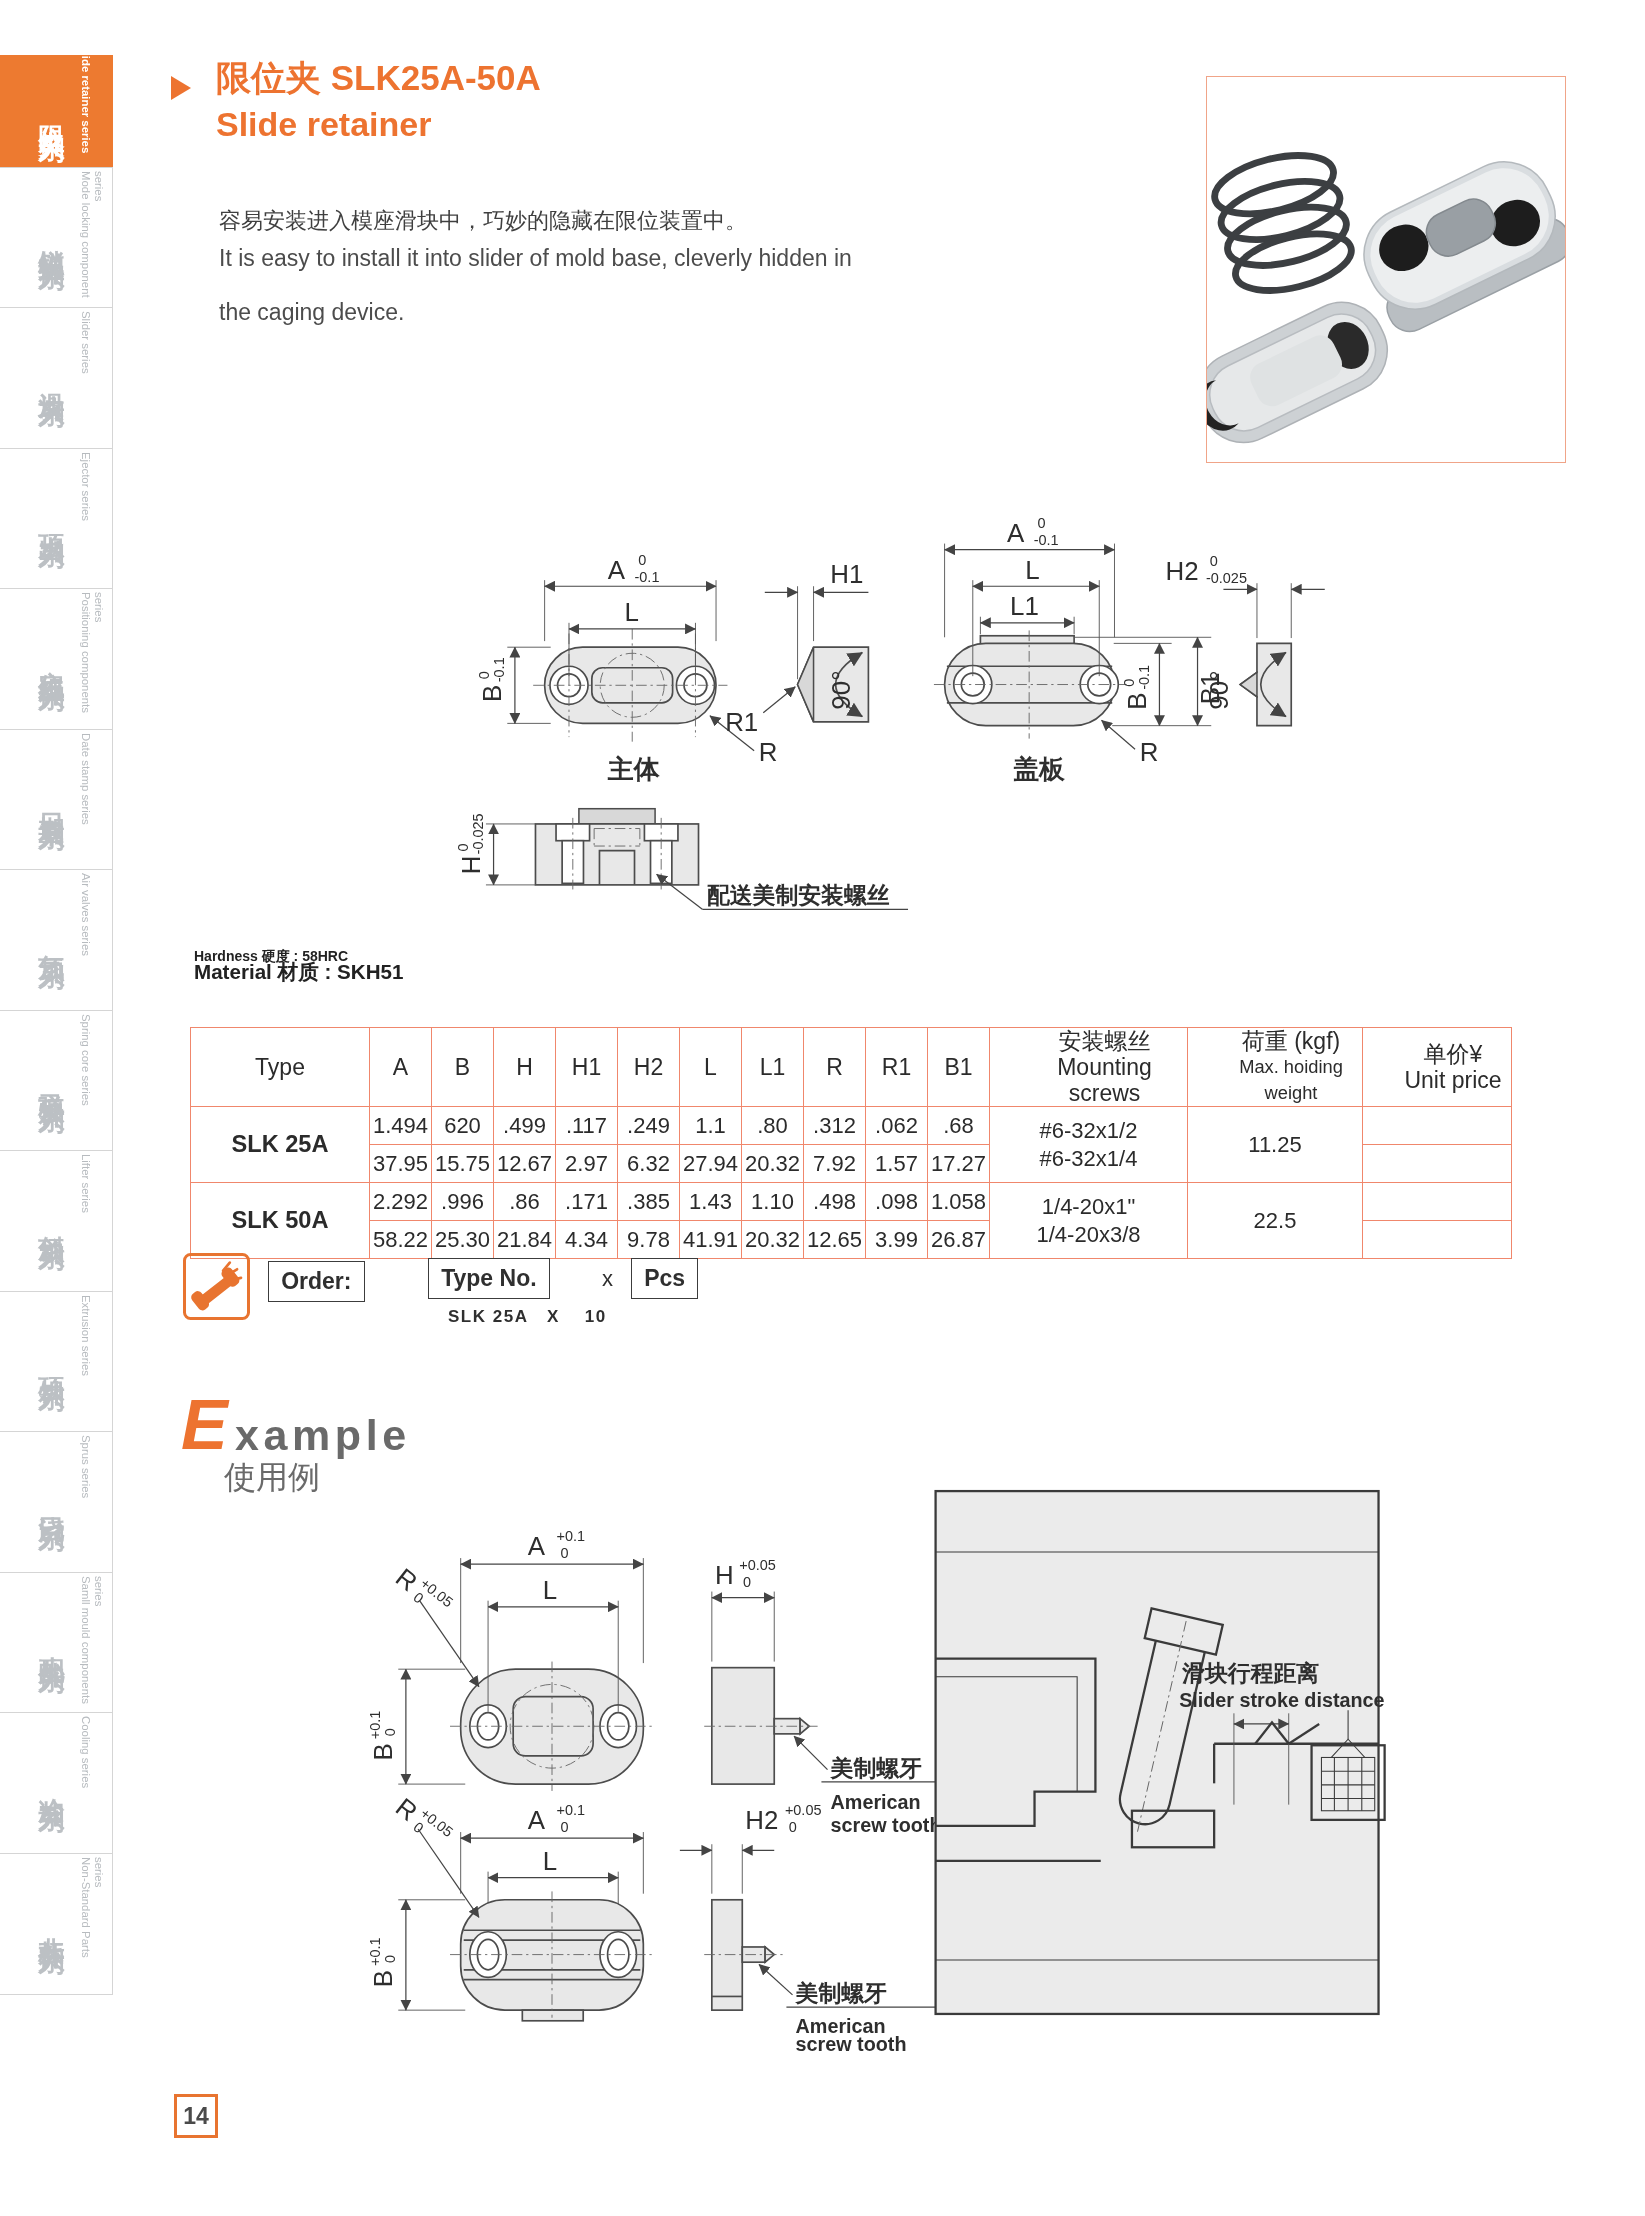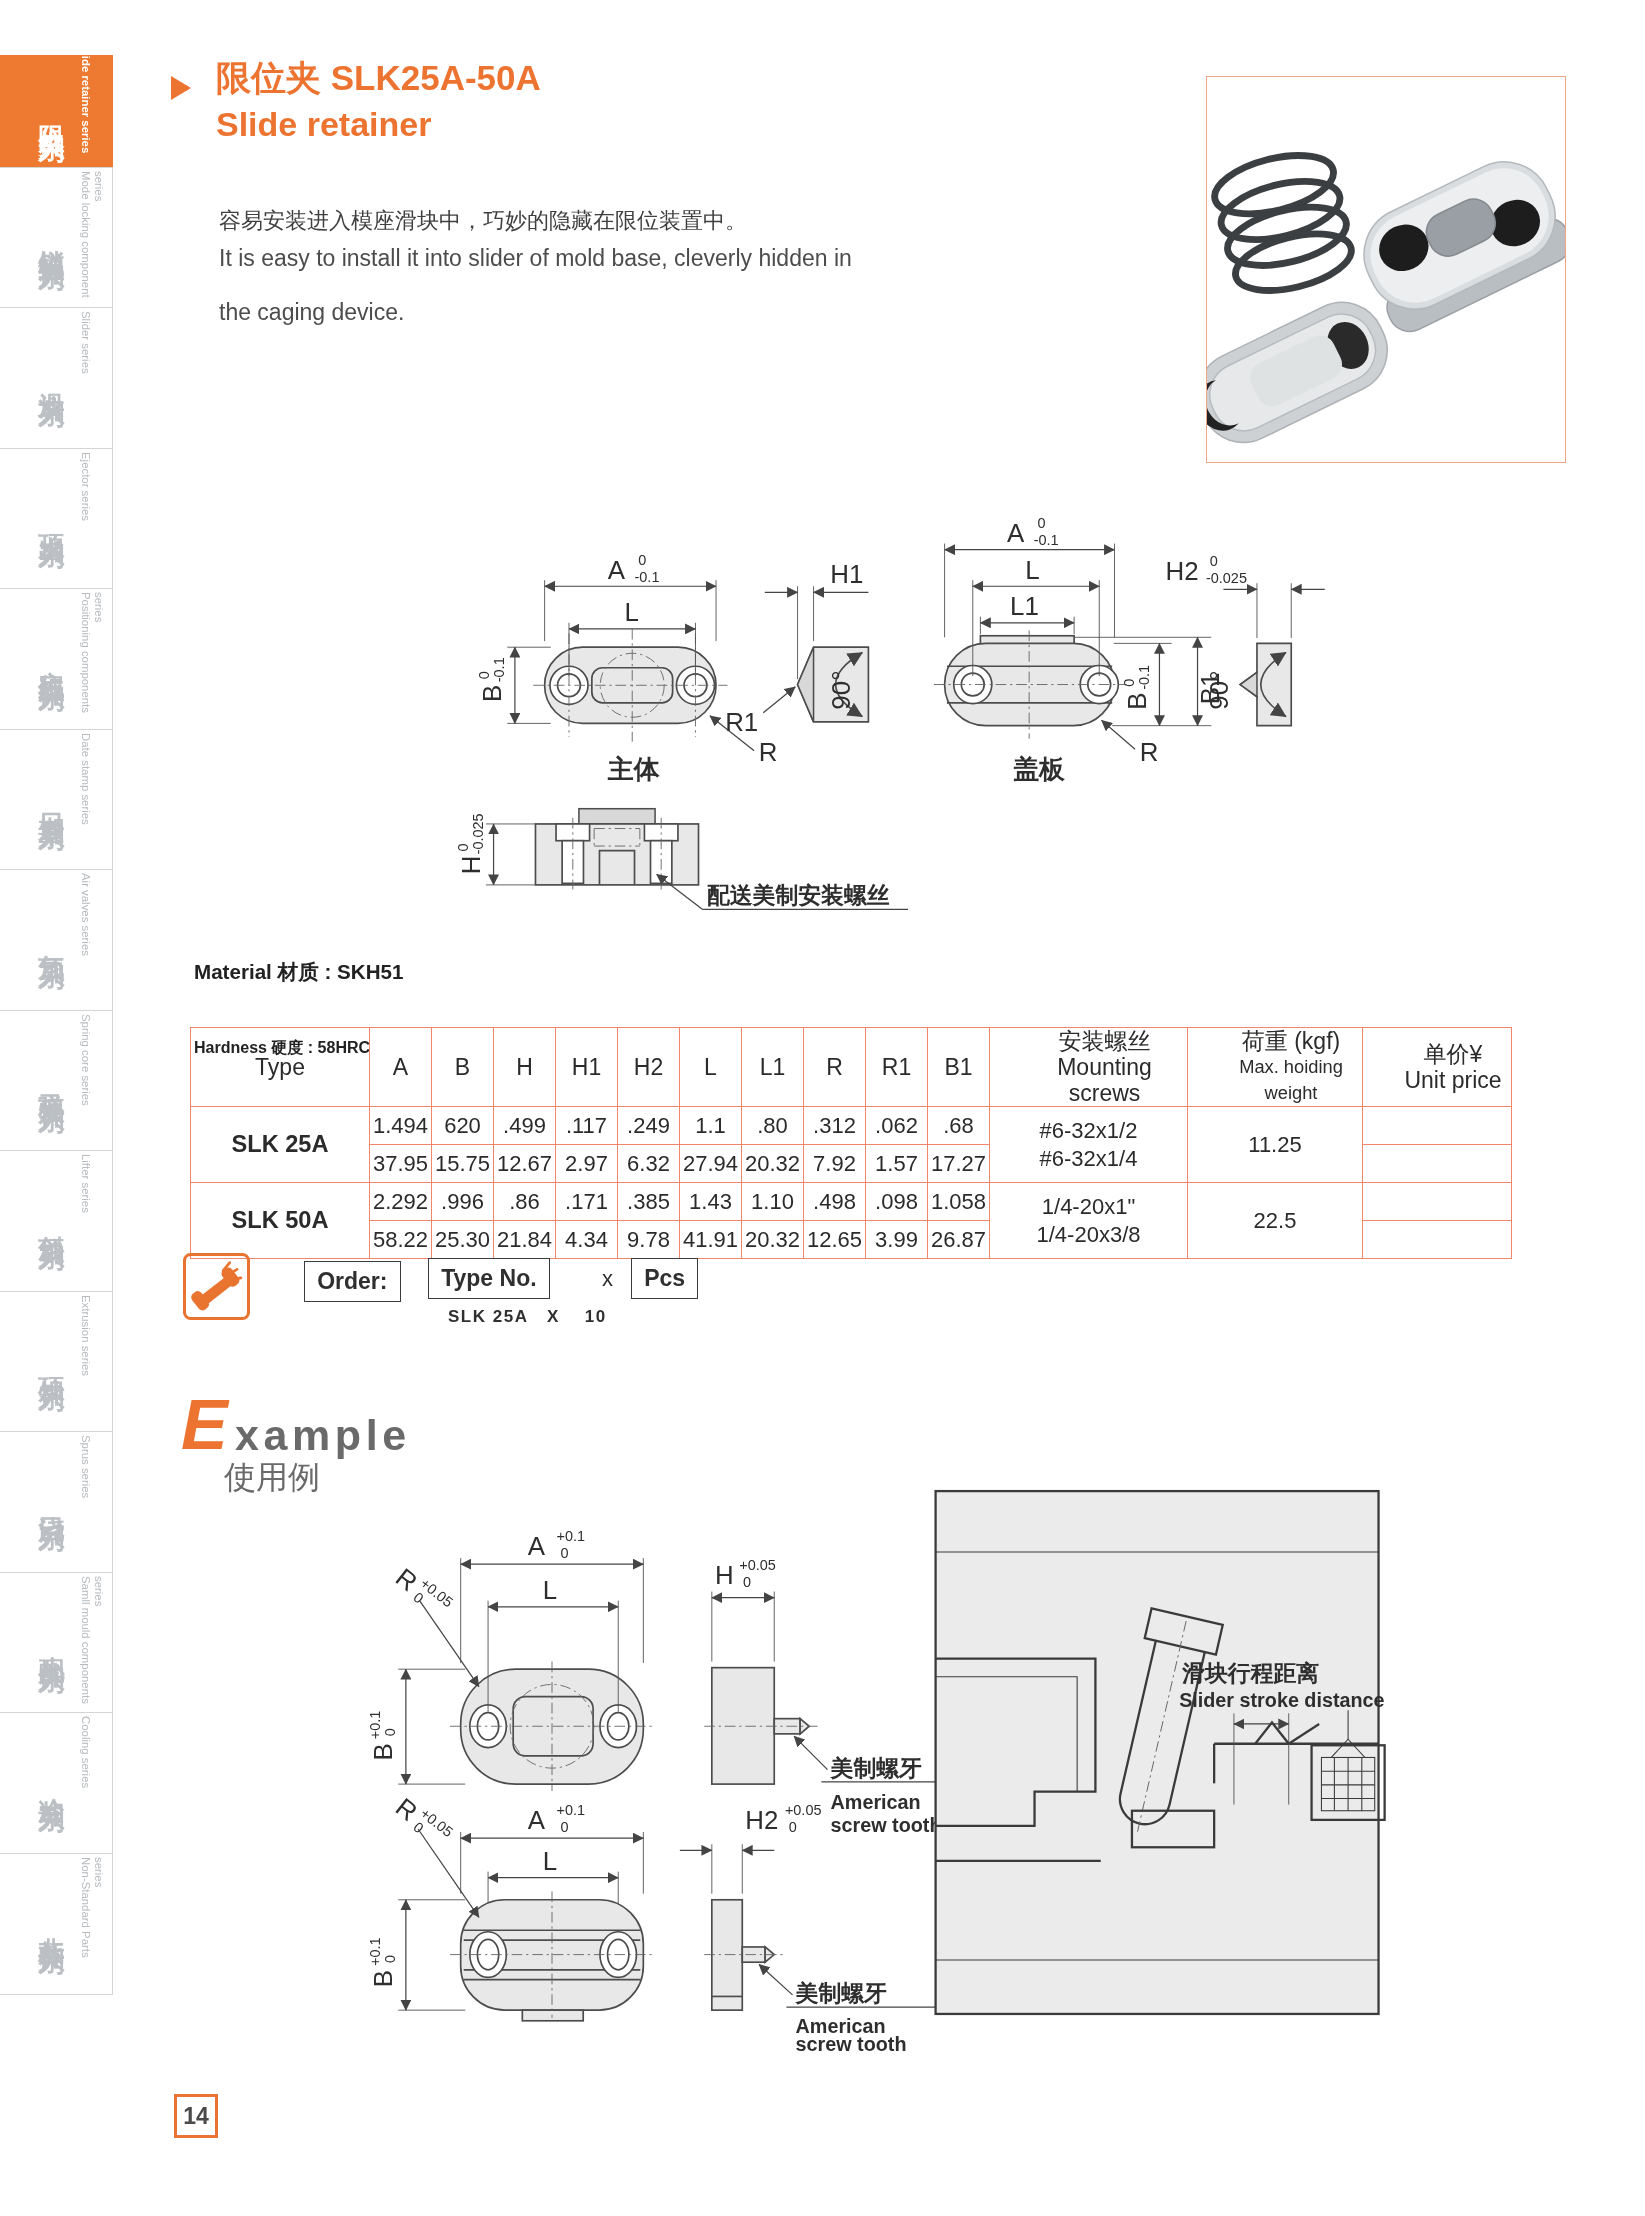--- a/index.html
+++ b/index.html
@@ -25,21 +25,21 @@
   #title-zh{left:216px;top:55px;font-size:35px;font-weight:bold;color:#ed7330;text-align:right;}
   #title-en{left:216px;top:105px;font-size:34px;font-weight:bold;color:#ed7330;}
   #desc-zh{left:219px;top:206px;font-size:22px;color:#3f3f3f;}
   #desc-en1{left:219px;top:245px;font-size:23px;color:#4c4c4c;}
   #desc-en2{left:219px;top:299px;font-size:23px;color:#4c4c4c;}
 
   #photo-box{left:1206px;top:76px;width:358px;height:385px;background:#fff;border:1.5px solid #f0a488;}
 
   
   #mat{left:194px;top:958px;font-size:20.6px;font-weight:bold;color:#222;}
-  #hard{left:194px;top:1038px;font-size:16px;font-weight:bold;color:#222;}
+  #hard{left:194px;top:948px;font-size:14px;font-weight:bold;color:#222;}
   #spec-table{left:190px;top:1027px;}
   table{border-collapse:collapse;table-layout:fixed;width:1092px;}
   td,th{border:0.8px solid #f0876c;text-align:center;vertical-align:middle;
         font-size:22px;color:#2b2b2b;padding:0;overflow:hidden;}
   th{font-weight:normal;font-size:23px;height:71px;}
   .h2l{line-height:26px;padding-left:32px;}
   .h2l .sub{font-size:18.3px;}
   tr.data td{height:37px;}
   td.type{font-size:23.6px;font-weight:bold;}
   td.screws{line-height:27.4px;}
@@ -450,21 +450,21 @@
       <rect x="8" y="34" width="18" height="30" rx="7"></rect>
       <rect x="66" y="34" width="18" height="30" rx="7"></rect>
     </g>
     <g stroke="#e87430" stroke-width="4" stroke-linecap="round">
       <line x1="56" y1="22" x2="66" y2="10"></line>
       <line x1="64" y1="28" x2="77" y2="20"></line>
       <line x1="68" y1="36" x2="83" y2="33"></line>
     </g>
   </svg>
 </div>
-<div class="obox" style="left:268px;top:1261px;margin-left:36px;">Order:</div>
+<div class="obox" style="left:268px;top:1261px;">Order:</div>
 <div class="obox" style="left:428px;top:1258px;">Type No.</div>
 <div class="abs" style="left:602px;top:1266px;font-size:22px;color:#2f2f2f;">x</div>
 <div class="obox" style="left:631px;top:1258px;">Pcs</div>
 <div id="order-line2" class="abs">
   <span>SLK 25A</span>&nbsp;&nbsp;
   <span>X</span>&nbsp;&nbsp;&nbsp;
   <span>10</span>
 </div>
 
 <div id="ex-e" class="abs">E</div>

